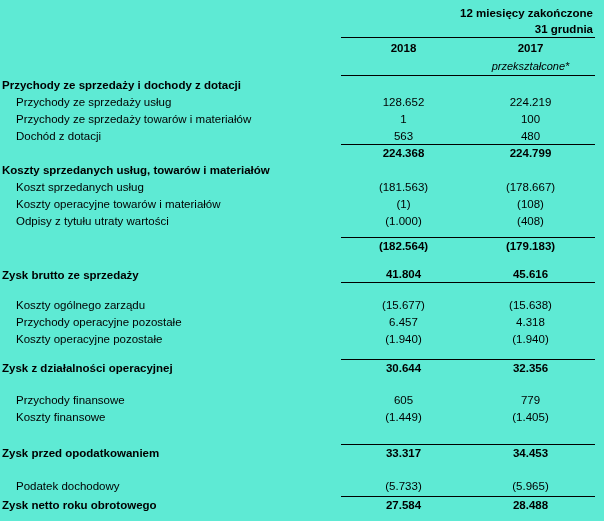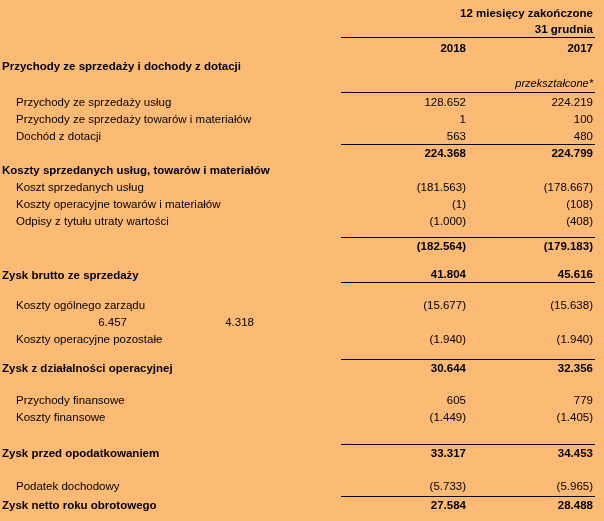--- a/index.html
+++ b/index.html
@@ -4,36 +4,36 @@
 <style>
   html,body { margin:0; padding:0; background:#ffffff; }
   body { width:604px; height:521px; }
   .doc {
     box-sizing:border-box;
     width:604px; height:521px;
     padding:4px 9px 12px 2px;
     font-family:"Liberation Sans","DejaVu Sans",sans-serif;
     font-size:11.5px;
     color:#000;
-    background:#fdba74;
+    background:#5eead4;
   }
   .row { display:flex; align-items:center; height:17px; }
   .row.cols, .row.note { height:19px; }
   .label { flex:1; white-space:nowrap; overflow:hidden; }
   .item .label { padding-left:14px; }
   .section .label { font-weight:bold; }
   .total { font-weight:bold; }
   .nums {
     width:254px; height:100%;
     display:flex; align-items:center; justify-content:flex-end;
     box-sizing:border-box;
   }
   .rule-above .nums { border-top:1px solid #000; }
   .rule-below .nums { border-bottom:1px solid #000; }
-  .v { width:127px; text-align:right; padding-right:2px; box-sizing:border-box; white-space:nowrap; }
+  .v { width:127px; text-align:center; padding-right:2px; box-sizing:border-box; white-space:nowrap; }
   .spanv { width:100%; text-align:right; padding-right:2px; font-weight:bold; white-space:nowrap; }
   .cols .v { font-weight:bold; }
   .note .v { font-style:italic; font-size:11px; }
   .spacer { width:100%; }
 </style>
 </head>
 <body>
 
 <div class="doc">
     <div class="row span">
@@ -48,31 +48,31 @@
         <div class="spanv">31 grudnia</div>
       </div>
     </div>
     <div class="row cols">
       <div class="label"></div>
       <div class="nums">
         <span class="v">2018</span>
         <span class="v">2017</span>
       </div>
     </div>
+    <div class="row note rule-below">
+      <div class="label"></div>
+      <div class="nums">
+        <span class="v"></span>
+        <span class="v">przekształcone*</span>
+      </div>
+    </div>
     <div class="row section">
       <div class="label">Przychody ze sprzedaży i dochody z dotacji</div>
       <div class="nums"></div>
     </div>
-    <div class="row note rule-below">
-      <div class="label"></div>
-      <div class="nums">
-        <span class="v"></span>
-        <span class="v">przekształcone*</span>
-      </div>
-    </div>
     <div class="row item">
       <div class="label">Przychody ze sprzedaży usług</div>
       <div class="nums">
         <span class="v">128.652</span>
         <span class="v">224.219</span>
       </div>
     </div>
     <div class="row item">
       <div class="label">Przychody ze sprzedaży towarów i materiałów</div>
       <div class="nums">
@@ -136,20 +136,21 @@
     </div>
     <div class="spacer" style="height: 13px;"></div>
     <div class="row item">
       <div class="label">Koszty ogólnego zarządu</div>
       <div class="nums">
         <span class="v">(15.677)</span>
         <span class="v">(15.638)</span>
       </div>
     </div>
     <div class="row item">
+      <div class="label">Przychody operacyjne pozostałe</div>
       <div class="nums">
         <span class="v">6.457</span>
         <span class="v">4.318</span>
       </div>
     </div>
     <div class="row item">
       <div class="label">Koszty operacyjne pozostałe</div>
       <div class="nums">
         <span class="v">(1.940)</span>
         <span class="v">(1.940)</span>

